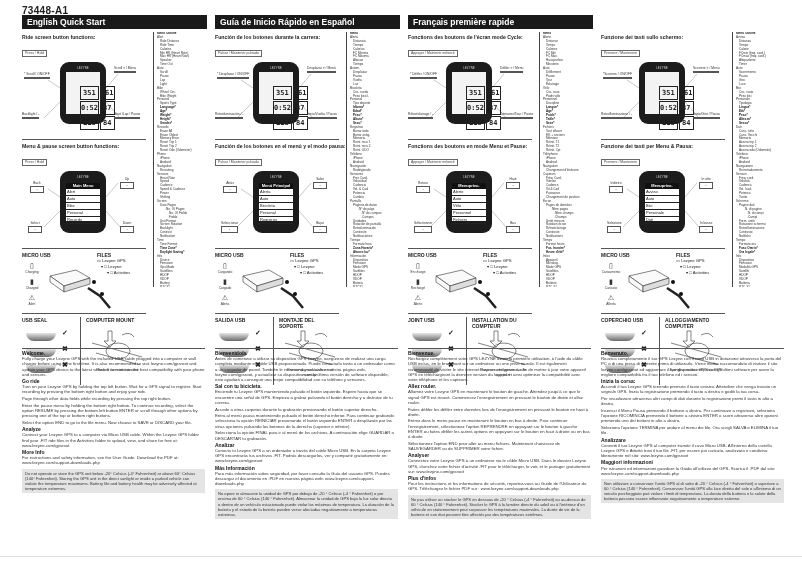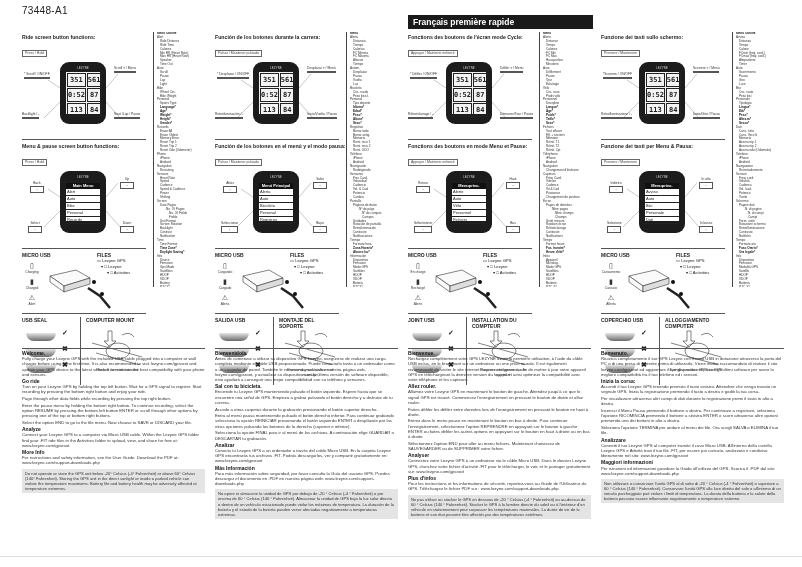--- a/index.html
+++ b/index.html
@@ -1,28 +1,28 @@
 <!DOCTYPE html>
 <html><head>
 <meta charset="utf-8">
 <style>
 *{box-sizing:border-box;margin:0;padding:0}
 html,body{width:802px;height:567px;background:#fff;overflow:hidden}
 body{font-family:"Liberation Sans",sans-serif;color:#222;position:relative}
-.docid{position:absolute;left:22px;top:5px;font-size:10px;font-weight:normal;letter-spacing:.3px;color:#222}
+.docid{position:absolute;left:22px;top:5px;font-size:10px;font-weight:bold;letter-spacing:.3px;color:#222}
 .col{position:absolute;top:15px;width:185px;height:530px}
 .col.c0{left:22px}.col.c1{left:215px}.col.c2{left:408px}.col.c3{left:601px}
 .banner{height:14px;background:#1a1a1a;color:#fff;font-size:8.5px;font-weight:bold;padding:2px 5px;white-space:nowrap;overflow:hidden}
 .left{position:absolute;left:0;top:17px;width:124px}
 .right{position:absolute;left:131px;top:17px;width:52px;border-left:1px solid #444;padding-left:3px;height:255px;overflow:hidden}
 .sec-h{font-size:5.2px;font-weight:bold;margin-top:2px;white-space:nowrap}
 .hold{font-size:3.5px;color:#444;border:0.5px solid #666;display:inline-block;padding:0 2px;margin-top:1px;line-height:4.5px}
 .diag{position:relative;height:78px}
 .device{position:absolute;left:38px;top:4px;width:46px;height:62px;background:#1c1c1c;border-radius:9px}
-.device .scr{position:absolute;left:6px;top:10px;width:34px;height:42px;background:#f3f3f3;display:grid;grid-template-columns:1fr 1fr;gap:1px;padding:1px}
+.device .scr{position:absolute;left:6px;top:10px;width:34px;height:42px;background:#f3f3f3;display:grid;grid-template-columns:1fr 1fr;gap:1px;padding:14px}
 .device .cell{border:0.6px solid #222;font-size:7px;font-weight:bold;text-align:center;line-height:12px;font-family:"DejaVu Sans Mono",monospace}
 .device .brand{position:absolute;top:4px;left:0;width:100%;text-align:center;color:#ccc;font-size:3px}
 .menuscr{position:absolute;left:6px;top:12px;width:34px;height:38px;background:#fff}
 .menuscr .mh{background:#111;color:#fff;font-size:4px;font-weight:bold;text-align:center;line-height:6px}
 .menuscr .mi{font-size:4px;border-bottom:0.5px solid #222;line-height:6px;padding-left:1px}
 .lbl{position:absolute;font-size:3.3px;color:#333;text-align:center;white-space:nowrap}
 .lbl .box{border:0.5px solid #555;padding:0 2px;display:block;margin-top:1px;min-width:14px;line-height:4.5px}
 .lines{position:absolute;left:0;top:0}
 .hr{border-top:1px solid #555;margin:3px 0}
 .usbrow{position:relative;height:58px}
@@ -46,20 +46,21 @@
 .text p{margin-bottom:1.5px}
 .warn{background:#e4e4e4;padding:2px 3px;margin-top:3px;font-size:4.1px;line-height:5.1px}
 .bottom-rule{position:absolute;left:0;top:556px;width:802px;border-top:1px solid #ddd}
 </style>
 </head>
 <body>
 
 <div class="docid">73448-A1</div>
 <div id="cols">
     <div class="col c0">
+  <div class="banner">English Quick Start</div>
   <div class="left">
     <div class="sec-h">Ride screen button functions:</div>
     <div class="hold">Press / Hold</div>
     <div class="diag">
       <svg class="lines" width="124" height="78">
             <g stroke="#777" stroke-width="0.4" fill="none">
               <line x1="26" y1="22" x2="38" y2="30"></line>
               <line x1="96" y1="16" x2="84" y2="30"></line>
               <line x1="22" y1="60" x2="38" y2="44"></line>
               <line x1="98" y1="60" x2="84" y2="44"></line>
@@ -238,20 +239,21 @@
         <p>Enter the pause menu by holding the bottom right button. To continue recording, select the option RESUME by pressing the bottom left button ENTER or scroll through other options by pressing one of the top or bottom right buttons.</p>
         <p>Select the option END to go to the file menu. Now choose to SAVE or DISCARD your file.</p>
         <h4>Analyze</h4>
         <p>Connect your Lezyne GPS to a computer via Micro USB cable. Within the Lezyne GPS folder find your .FIT ride files in the Activities folder to upload, view, and share for free at: www.lezyne.com/gpsroot</p>
         <h4>More Info</h4>
         <p>For instructions and safety information, see the User Guide. Download the PDF at: www.lezyne.com/support-downloads.php</p>
     <div class="warn">Do not operate or store the GPS unit below -20° Celsius (-4° Fahrenheit) or above 60° Celsius (140° Fahrenheit). Storing the GPS unit in the direct sunlight or inside a parked vehicle can violate the temperature maximums. Battery life and battery health may be adversely affected at temperature extremes.</div>
   </div>
     </div>
     <div class="col c1">
+  <div class="banner">Guía de Inicio Rápido en Español</div>
   <div class="left">
     <div class="sec-h">Función de los botones durante la carrera:</div>
     <div class="hold">Pulsar / Mantener pulsado</div>
     <div class="diag">
       <svg class="lines" width="124" height="78">
             <g stroke="#777" stroke-width="0.4" fill="none">
               <line x1="26" y1="22" x2="38" y2="30"></line>
               <line x1="96" y1="16" x2="84" y2="30"></line>
               <line x1="22" y1="60" x2="38" y2="44"></line>
               <line x1="98" y1="60" x2="84" y2="44"></line>

